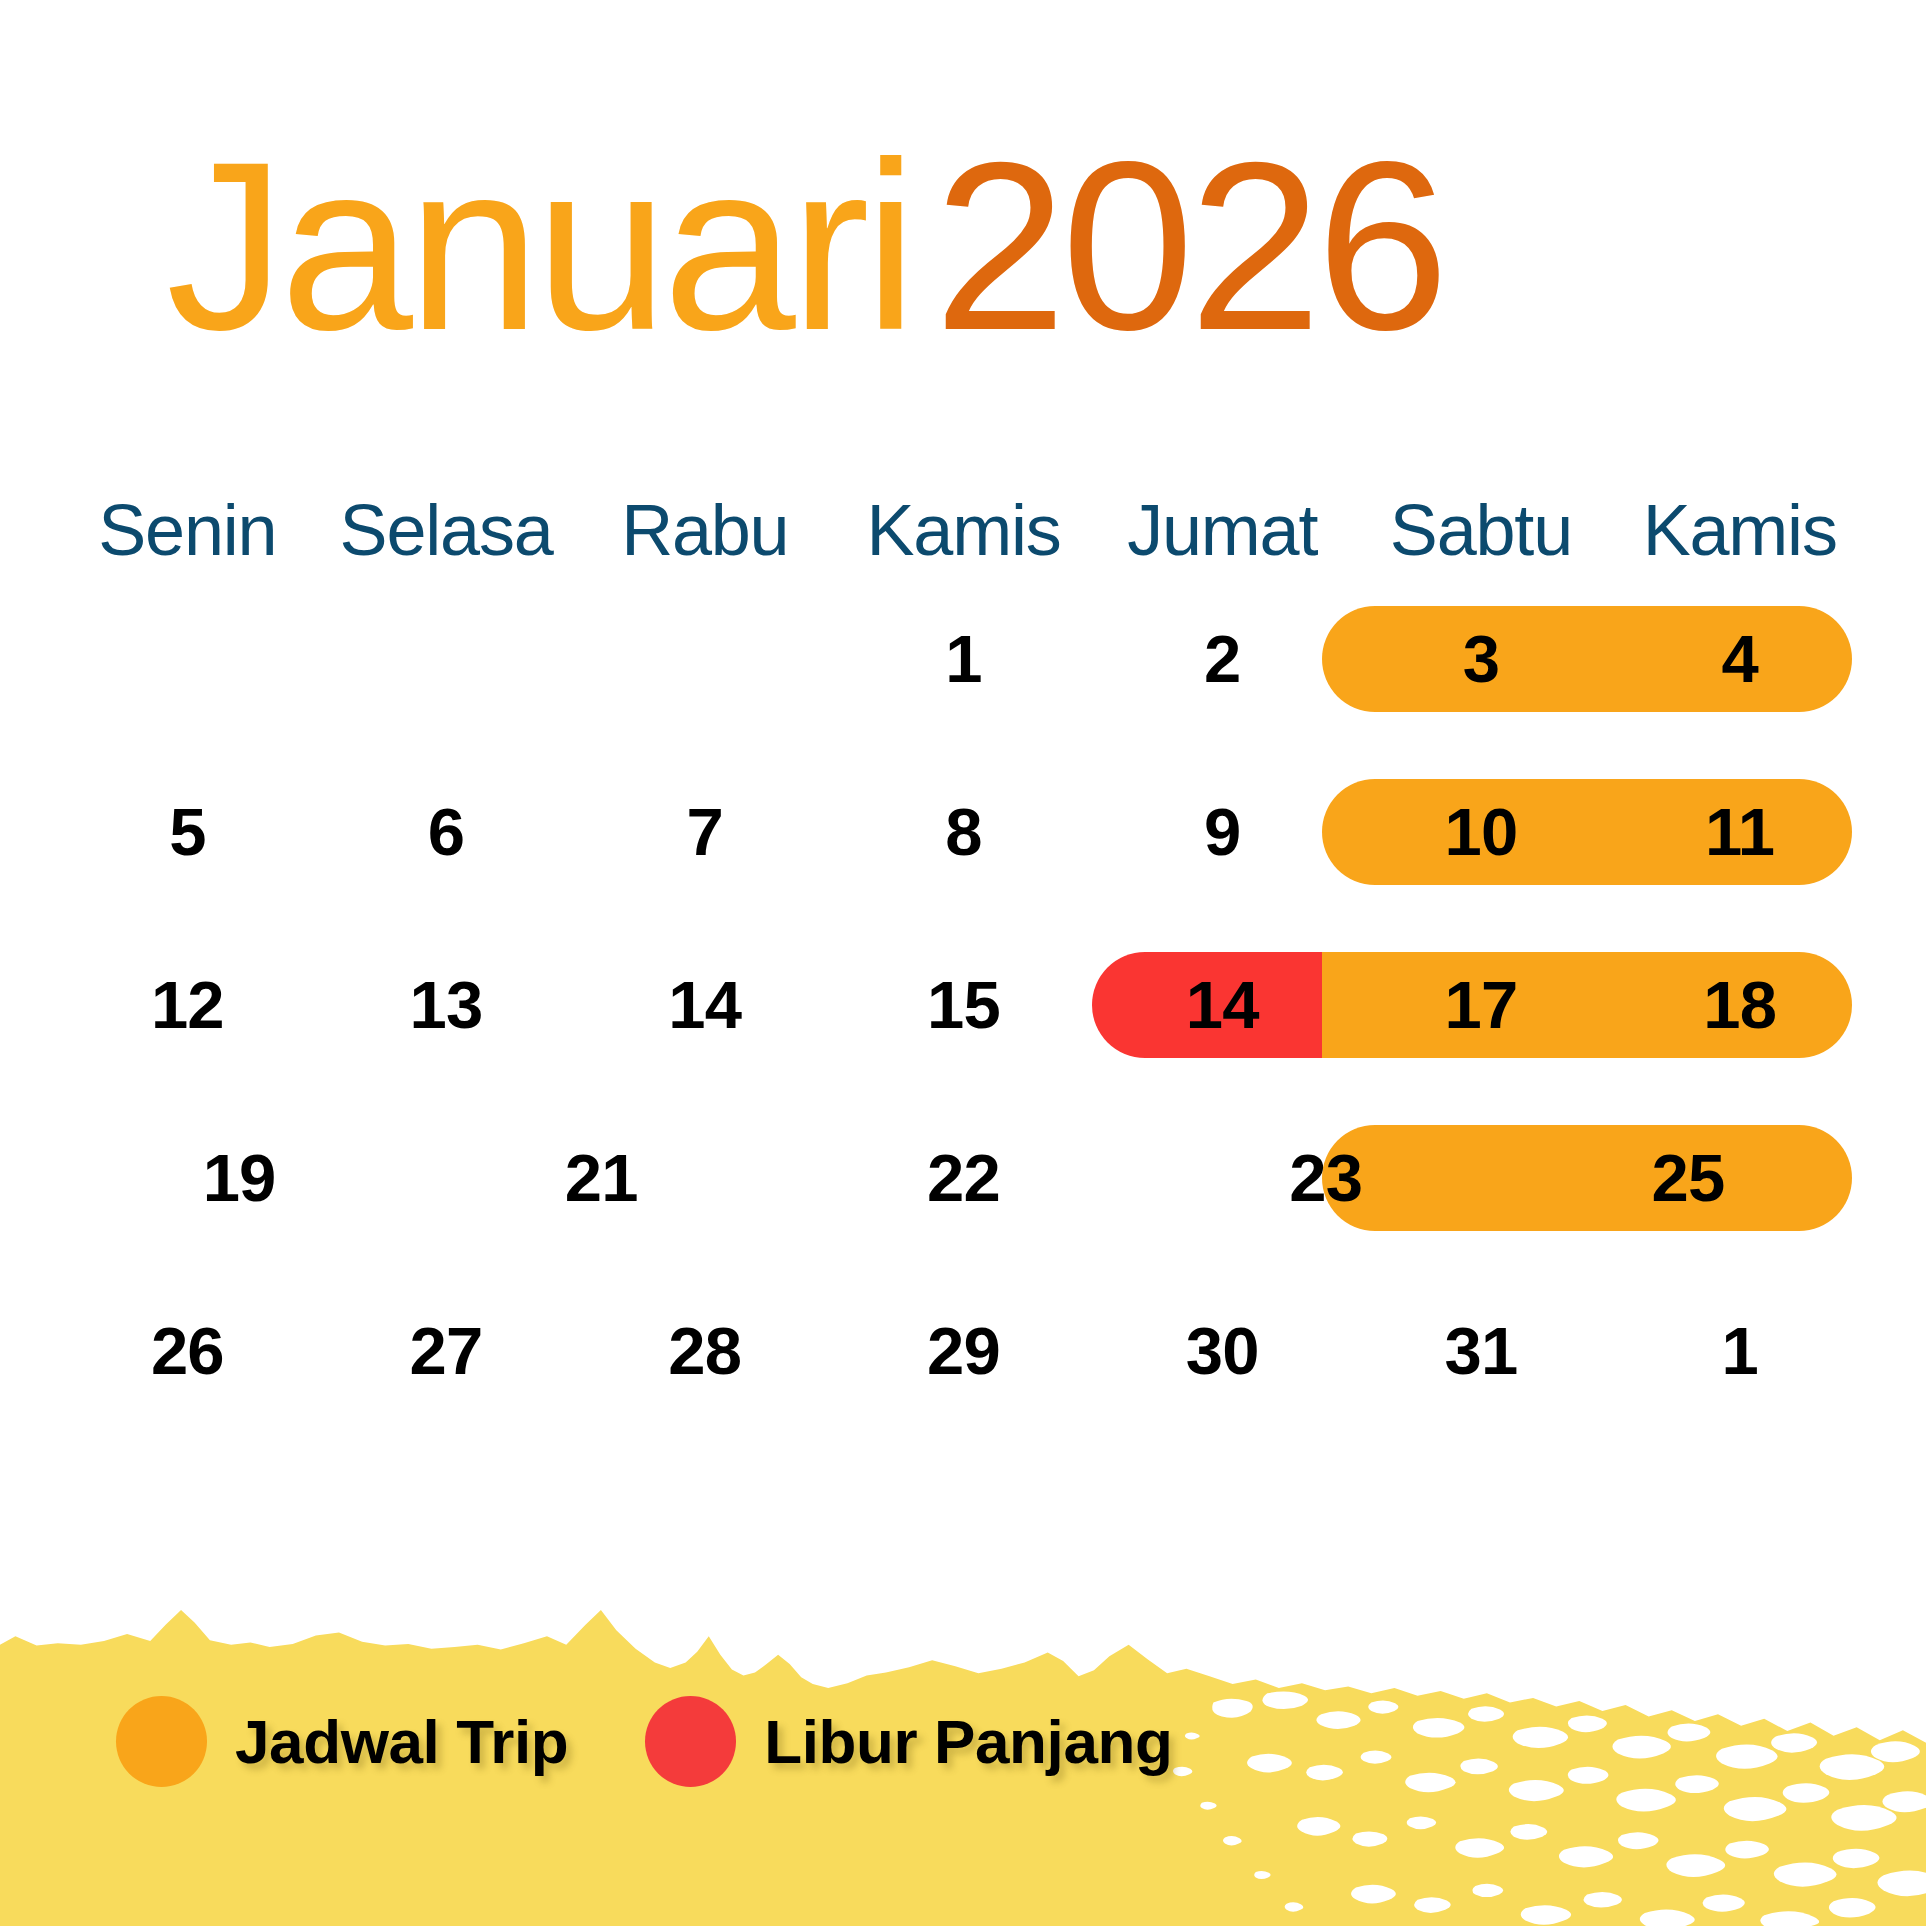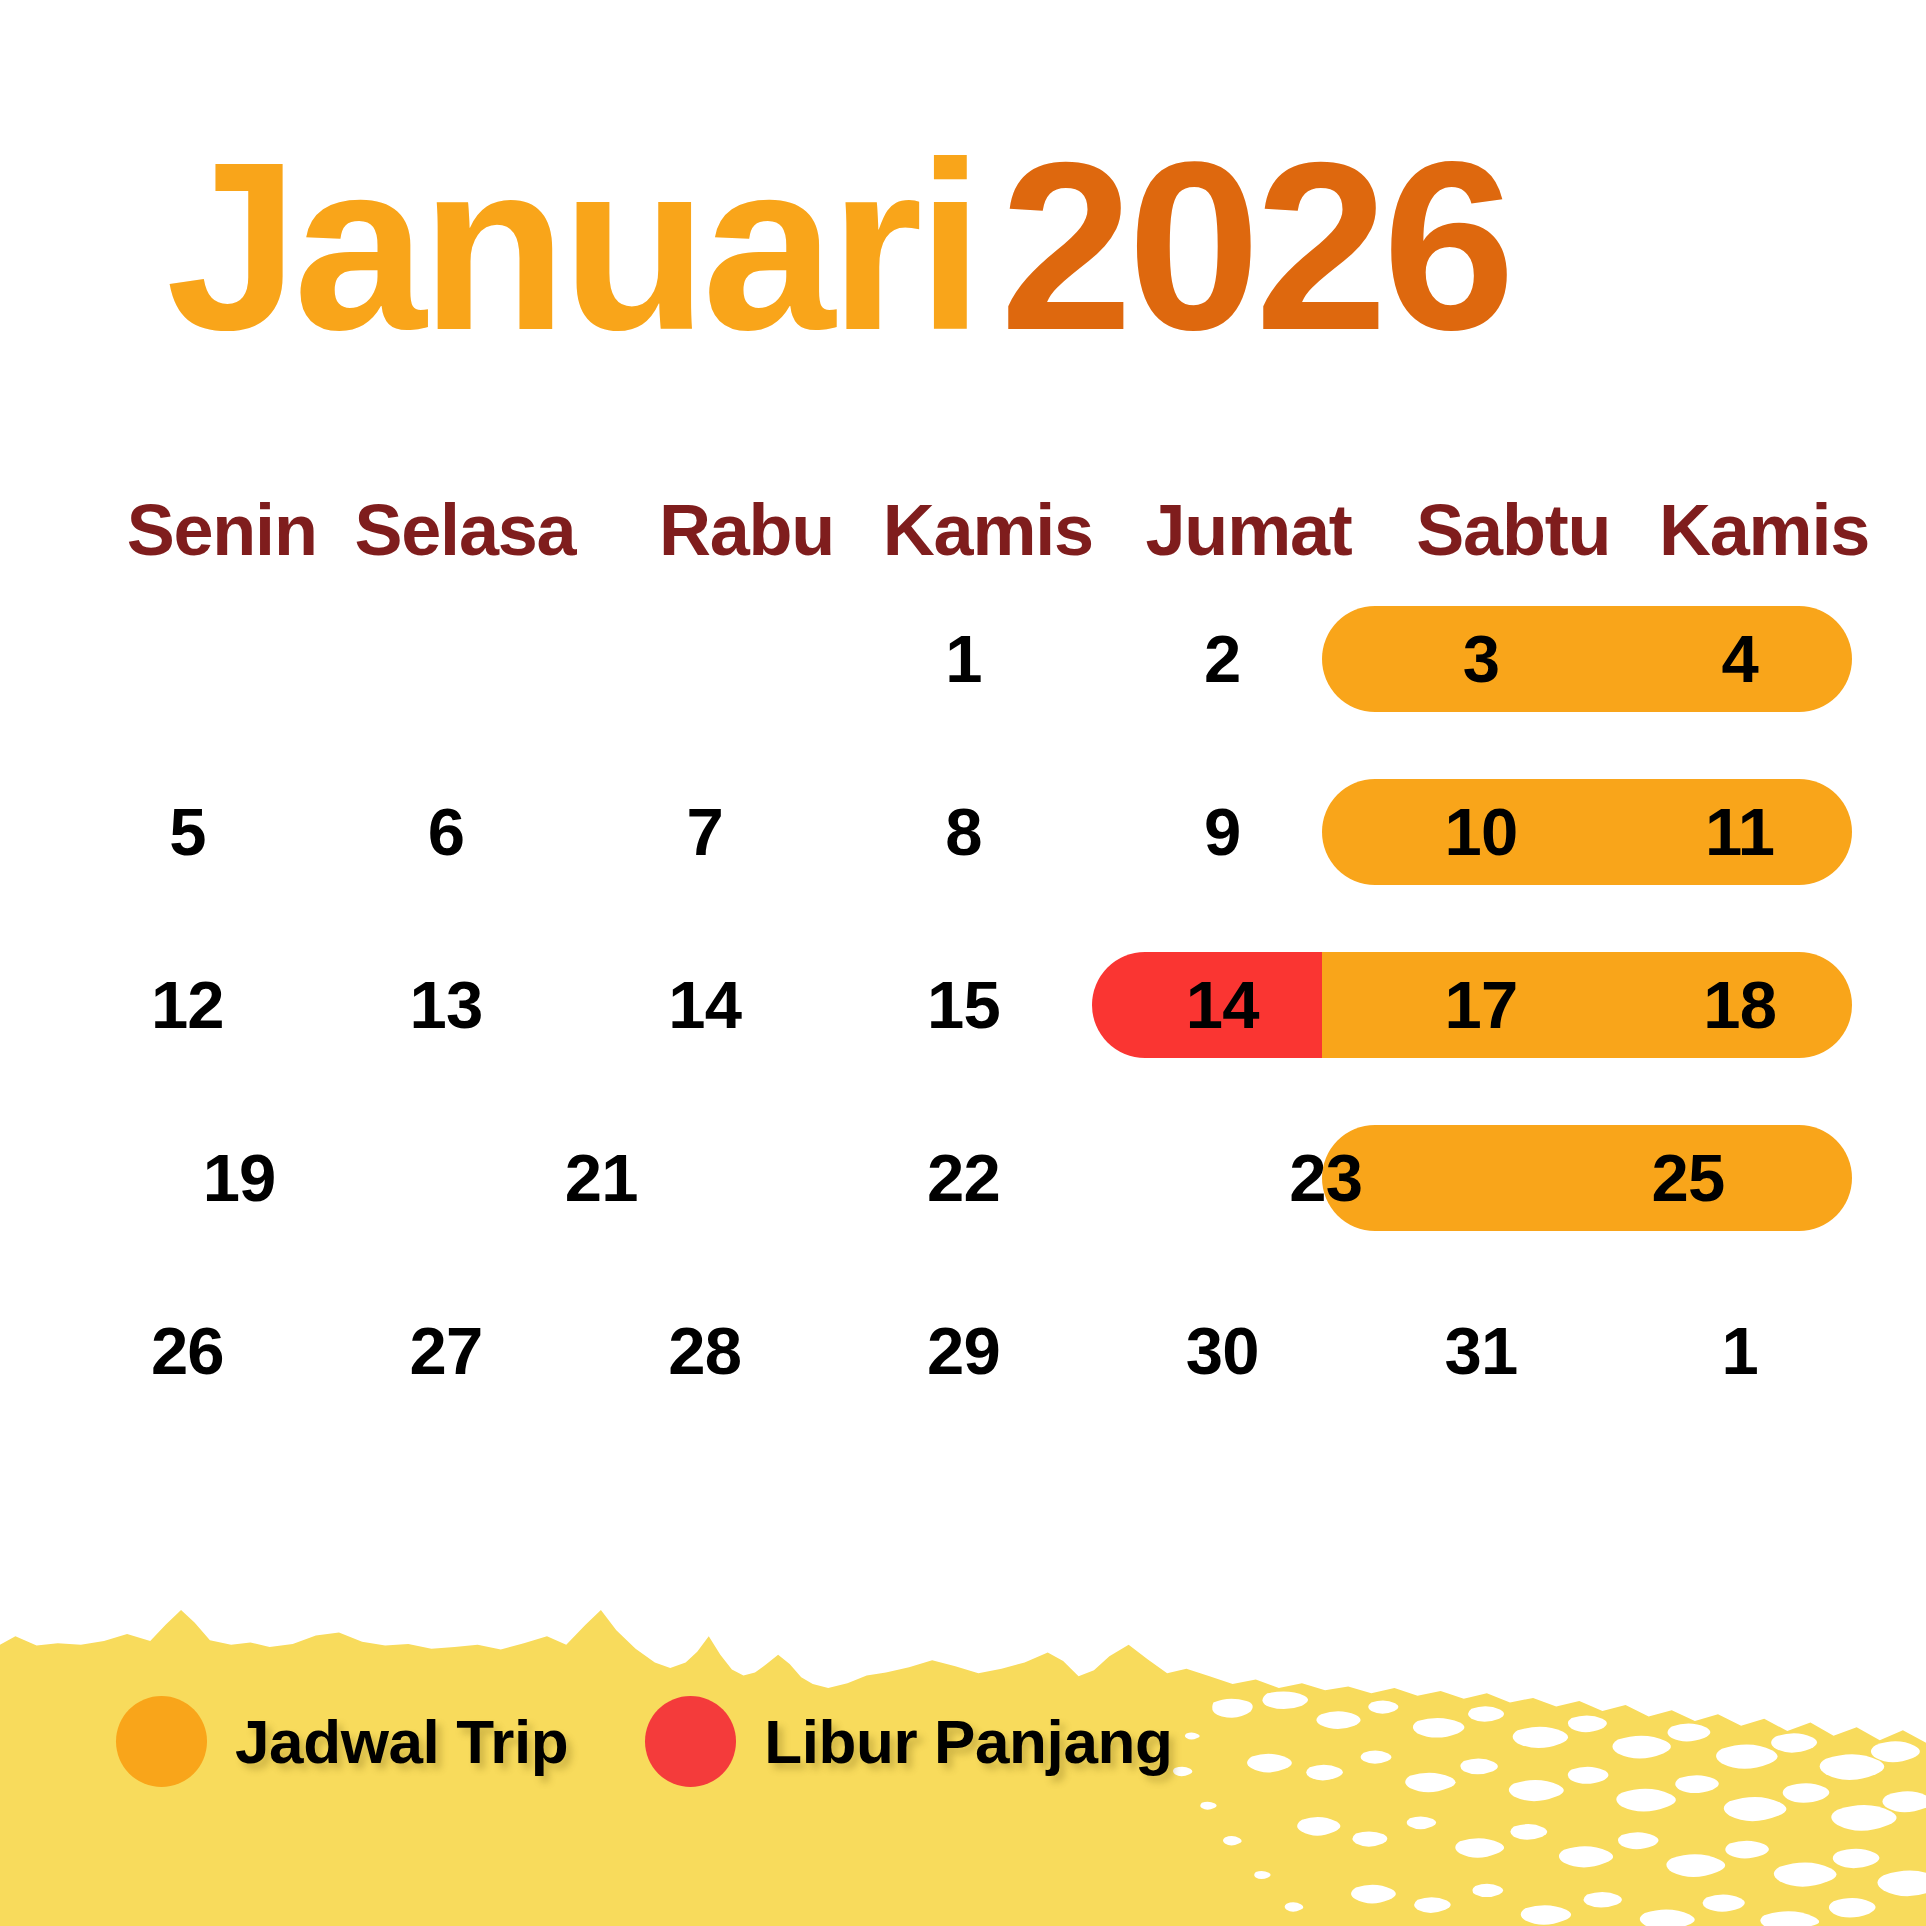--- a/index.html
+++ b/index.html
@@ -15,21 +15,21 @@
     font-family: "Liberation Sans", "DejaVu Sans", sans-serif;
   }
 
   
   #title-block {
     position: absolute;
     left: 166px;
     top: 127px;
     white-space: nowrap;
     font-size: 239px;
-    font-weight: 700;
+    font-weight: 400;
     letter-spacing: -5.4px;
     line-height: 1;
   }
   #title-month {
     color: #F9A51A;
   }
   #title-year {
     color: #DE680E;
     margin-left: 21.6px;
   }
@@ -52,25 +52,24 @@
     position: relative;
     z-index: 2;
   }
 
   
   #weekday-row {
     height: 83px;
   }
   .weekday-cell {
     font-size: 72px;
-    font-weight: 700;
-    color: #7f1d1d;
+    font-weight: 400;
+    color: #0c4a6e;
     letter-spacing: -1.2px;
     line-height: 83px;
-    text-align: right;
   }
 
   
   .date-row {
     height: 173px;
   }
   .date-cell {
     font-size: 67px;
     font-weight: 700;
     color: #000000;

